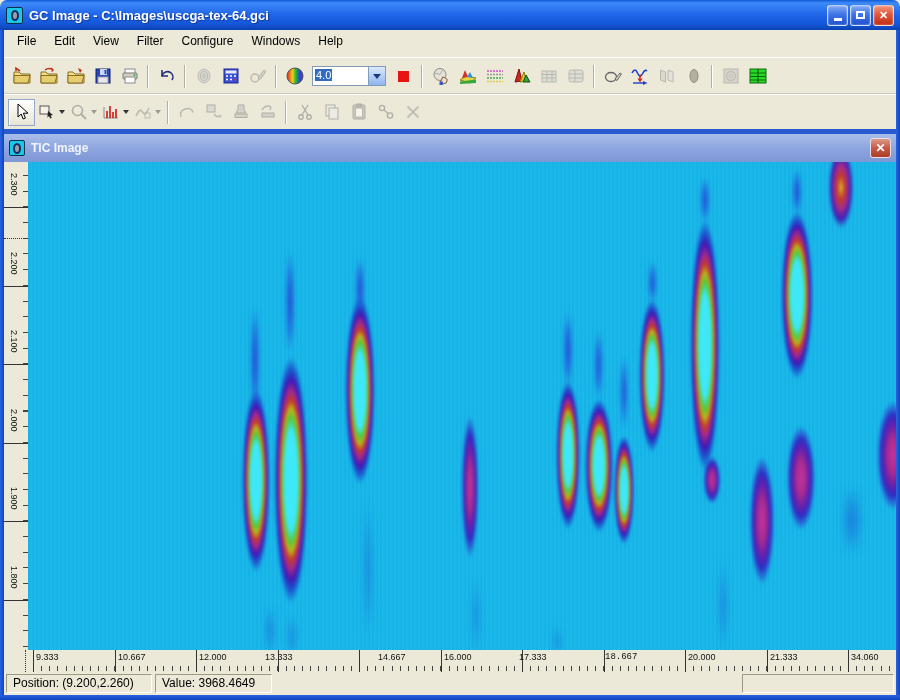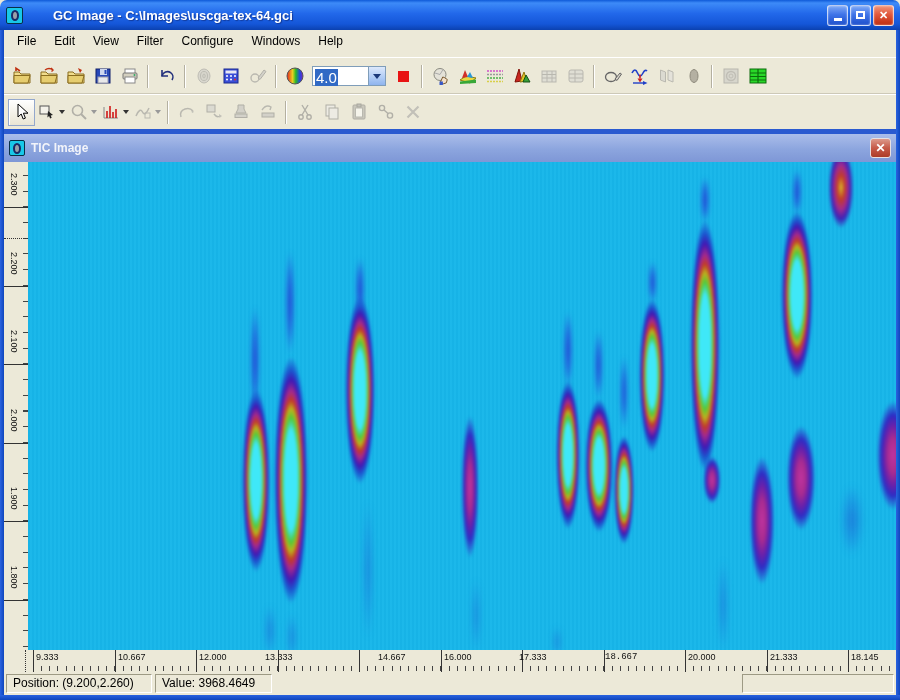--- a/index.html
+++ b/index.html
@@ -2,21 +2,21 @@
 <html><head>
 <meta charset="utf-8">
 <style>
   html,body{margin:0;padding:0;background:#555;}
   *{box-sizing:border-box;font-family:"Liberation Sans",sans-serif;}
   #win{position:relative;width:900px;height:700px;background:#ece9d8;overflow:hidden;}
 
   
   #titlebar{position:absolute;left:0;top:0;width:900px;height:30px;
     background:linear-gradient(180deg,#0f5ad8 0%,#3d8bf8 10%,#2268ea 45%,#1456d8 80%,#0b41b0 100%);
-    border-radius:7px 7px 0 0;display:flex;align-items:center;padding:0 6px;gap:24px;}
+    border-radius:7px 7px 0 0;display:flex;align-items:center;padding:0 6px;}
   .app-icon{width:17px;height:17px;background:#18c8e8;border:1px solid #083048;border-radius:2px;
     display:flex;align-items:center;justify-content:center;flex:0 0 auto;}
   .app-icon i{display:block;width:8px;height:11px;border:2px solid #1a2a66;border-radius:50%;background:#9aa0a8;}
   #title-text{color:#fff;font-weight:bold;font-size:13px;margin-left:6px;
     text-shadow:1px 1px 1px #123a9a;white-space:nowrap;flex:1 1 auto;}
   .winbtns{display:flex;gap:2px;}
   .wbtn{width:21px;height:21px;border-radius:3px;border:1px solid rgba(255,255,255,.7);
     display:flex;align-items:center;justify-content:center;color:#fff;font-size:11px;font-weight:bold;
     background:linear-gradient(180deg,#7fa9f6 0%,#3f74e8 45%,#1e50cc 100%);box-shadow:inset 0 0 2px rgba(255,255,255,.6);}
   .wbtn.close{background:linear-gradient(180deg,#f09578 0%,#e1573c 45%,#bf2c0e 100%);}
@@ -46,21 +46,21 @@
   .tbtn svg{display:block;}
   .dis{opacity:.5;filter:grayscale(.9);}
   .tsep{width:2px;height:23px;border-left:1px solid #b4b0a0;border-right:1px solid #fff;margin:0 4px;flex:0 0 auto;}
   .caret{width:0;height:0;border-left:3px solid transparent;border-right:3px solid transparent;
     border-top:4px solid #333;margin-left:2px;}
   .caret.dim{border-top-color:#999;}
   .drop{display:flex;align-items:center;padding:0 2px;}
   .redsq{width:11px;height:11px;background:#e81414;display:block;}
   
   #zoom-combo{display:flex;width:74px;height:20px;border:1px solid #7f9db9;background:#fff;margin:0 4px;}
-  #zoom-combo .val{flex:1;font-size:15px;padding:2px 2px;}
+  #zoom-combo .val{flex:1;font-size:11px;padding:2px 2px;}
   #zoom-combo .val span{background:#316ac5;color:#fff;padding:0 1px;}
   #zoom-combo .cbtn{width:17px;background:linear-gradient(180deg,#dce8fb,#aecbf5 60%,#8fb4ee);
     border-left:1px solid #7f9db9;display:flex;align-items:center;justify-content:center;}
   #zoom-combo .cbtn b{width:0;height:0;border-left:4px solid transparent;border-right:4px solid transparent;border-top:5px solid #1c3a7a;}
 
   
   #mdistrip{position:absolute;left:4px;right:4px;top:129px;height:5px;background:#2a5ad0;}
 
   
   #ticwin{position:absolute;left:4px;right:4px;top:134px;bottom:28px;background:#ece9d8;}
@@ -494,21 +494,21 @@
         <div class="xlab" style="left: 416px;">16.000</div>
         <div class="xtick" style="left: 494px;"></div>
         <div class="xlab" style="left: 491px;">17.333</div>
         <div class="xtick" style="left: 576px;"></div>
         <div class="xlab" style="left: 577px; font-family: Liberation Mono, monospace;">18.667</div>
         <div class="xtick" style="left: 657px;"></div>
         <div class="xlab" style="left: 660px;">20.000</div>
         <div class="xtick" style="left: 739px;"></div>
         <div class="xlab" style="left: 742px;">21.333</div>
         <div class="xtick" style="left: 820px;"></div>
-        <div class="xlab" style="left: 823px;">18.145</div>
+        <div class="xlab" style="left: 823px;">34.060</div>
       </div>
     <div id="corner">
         <div id="xcursor" style="left: 21px;"></div>
       </div>
   </div>
 
   <div id="statusbar">
     <span class="spanel" style="width:146px">Position: (9.200,2.260)</span>
     <span class="spanel" style="width:117px">Value: 3968.4649</span>
     <span class="spacer"></span>

